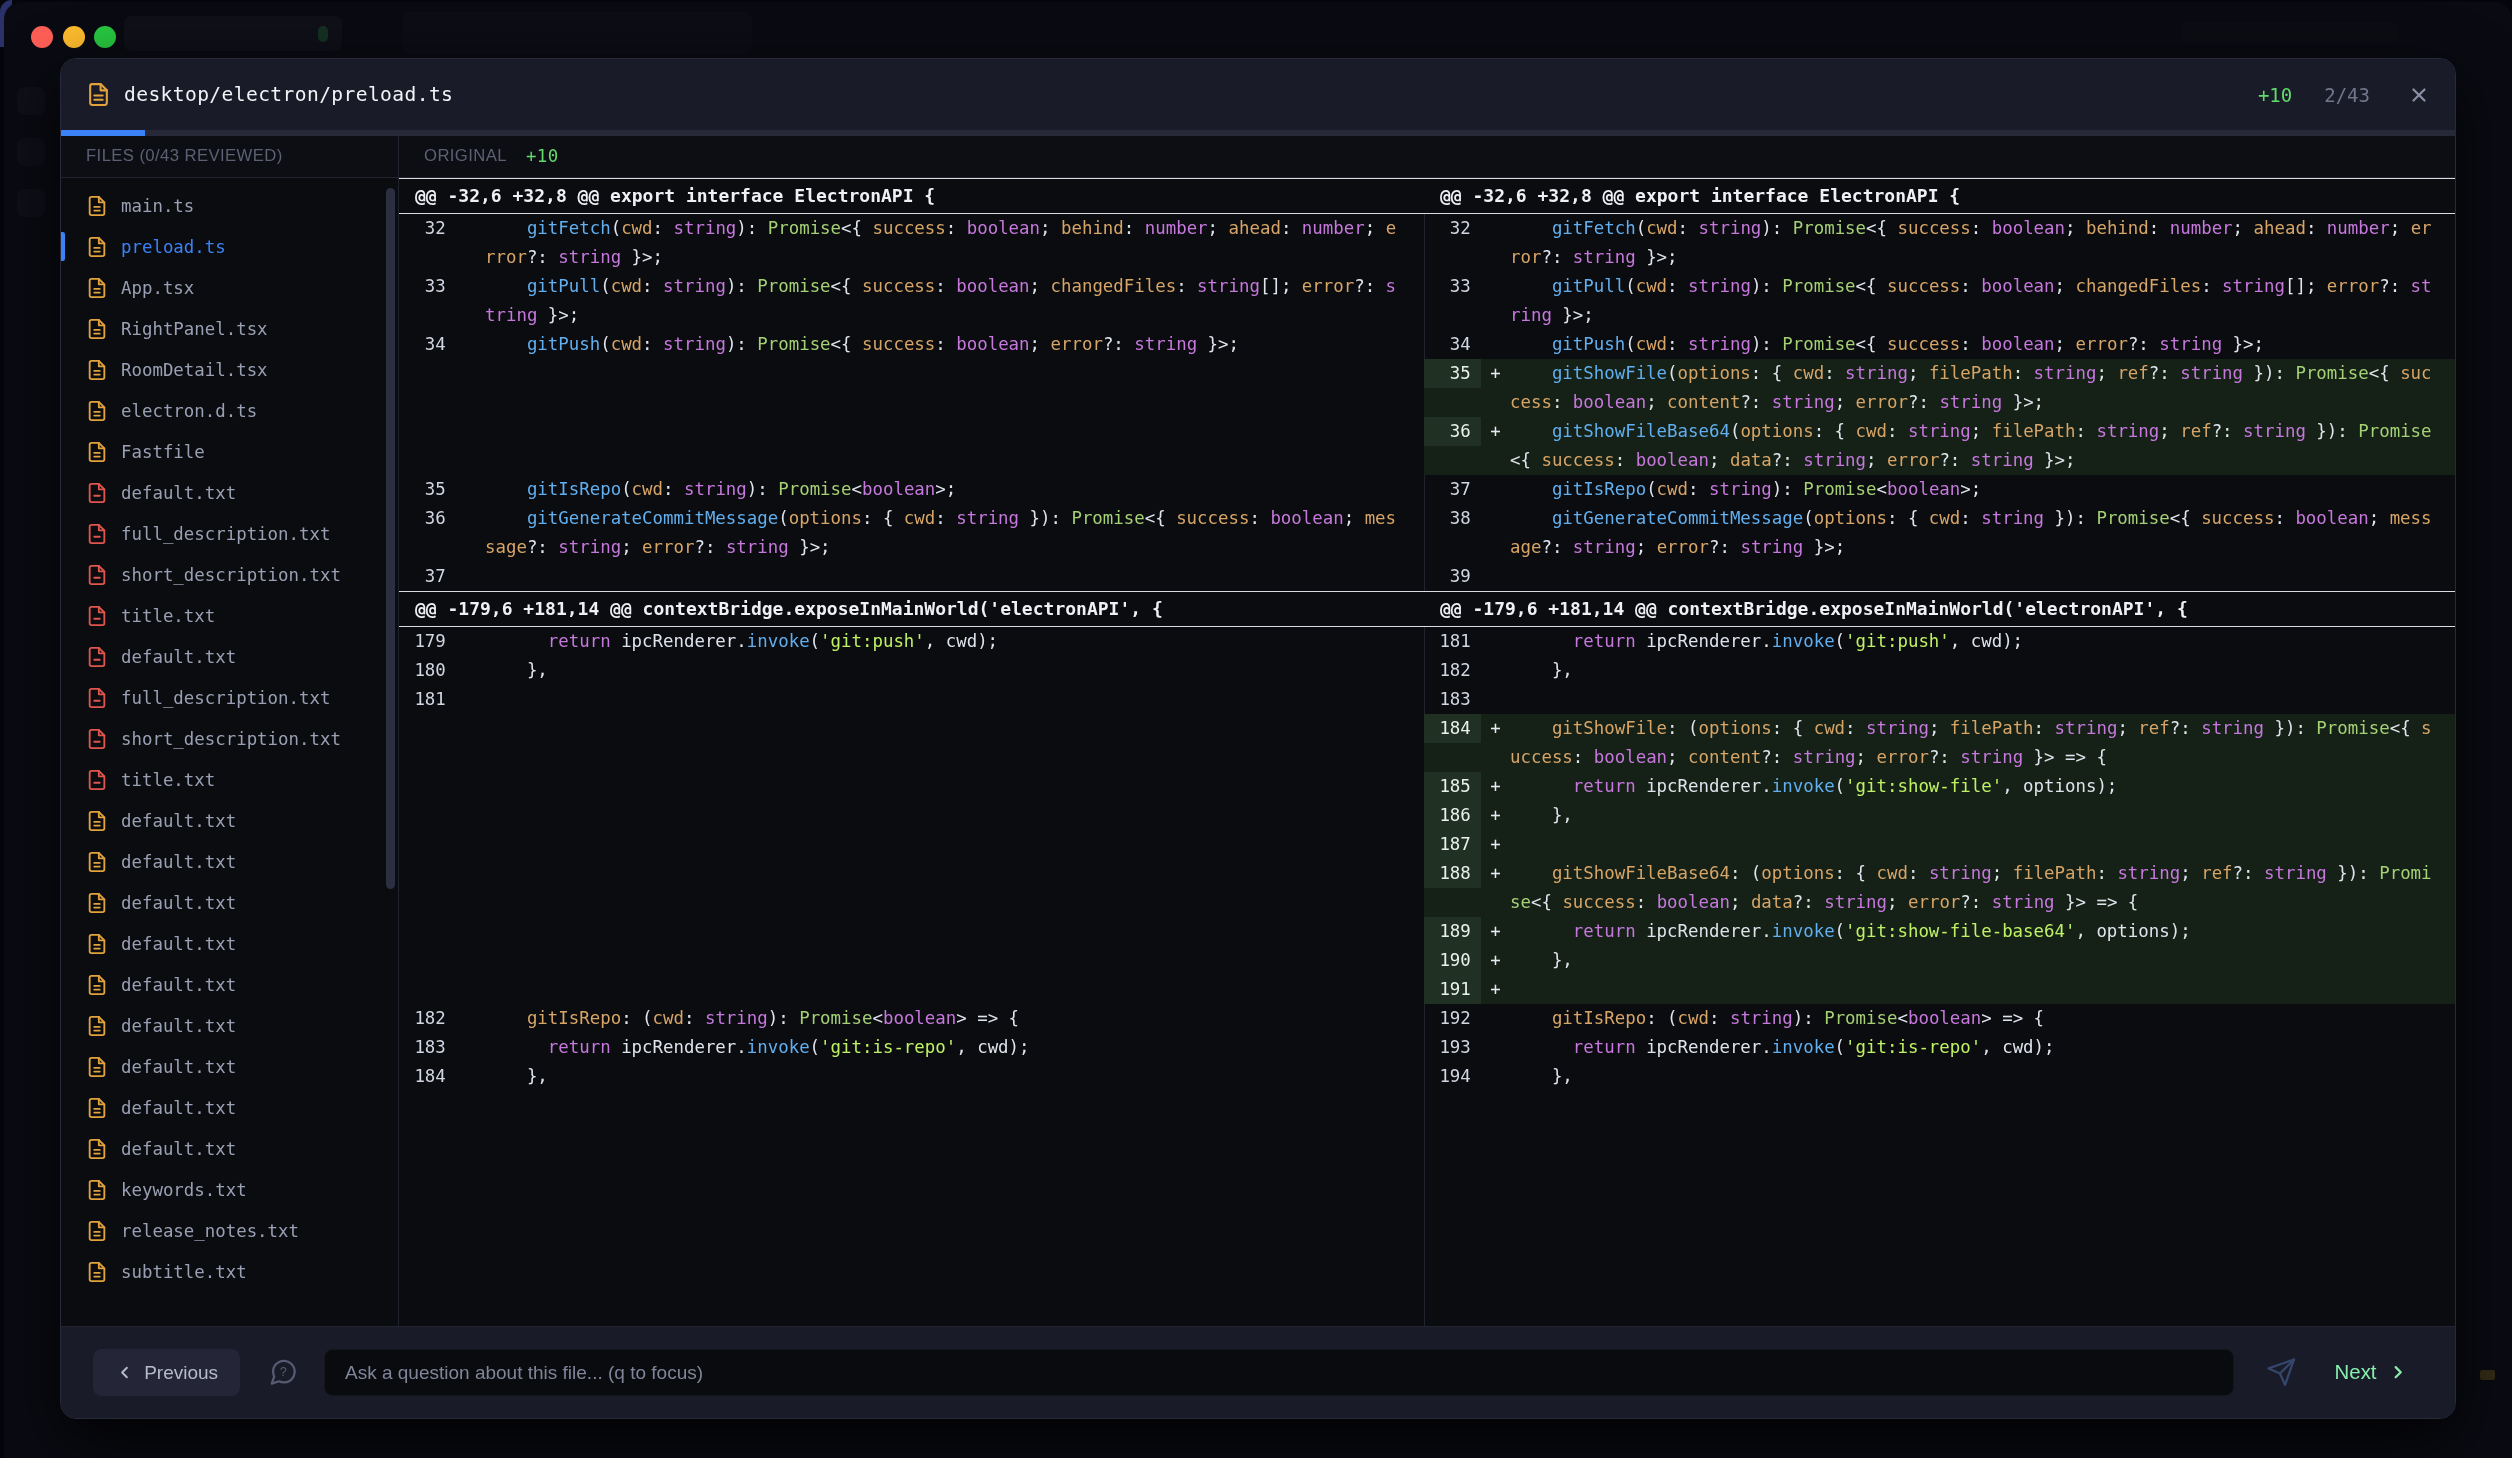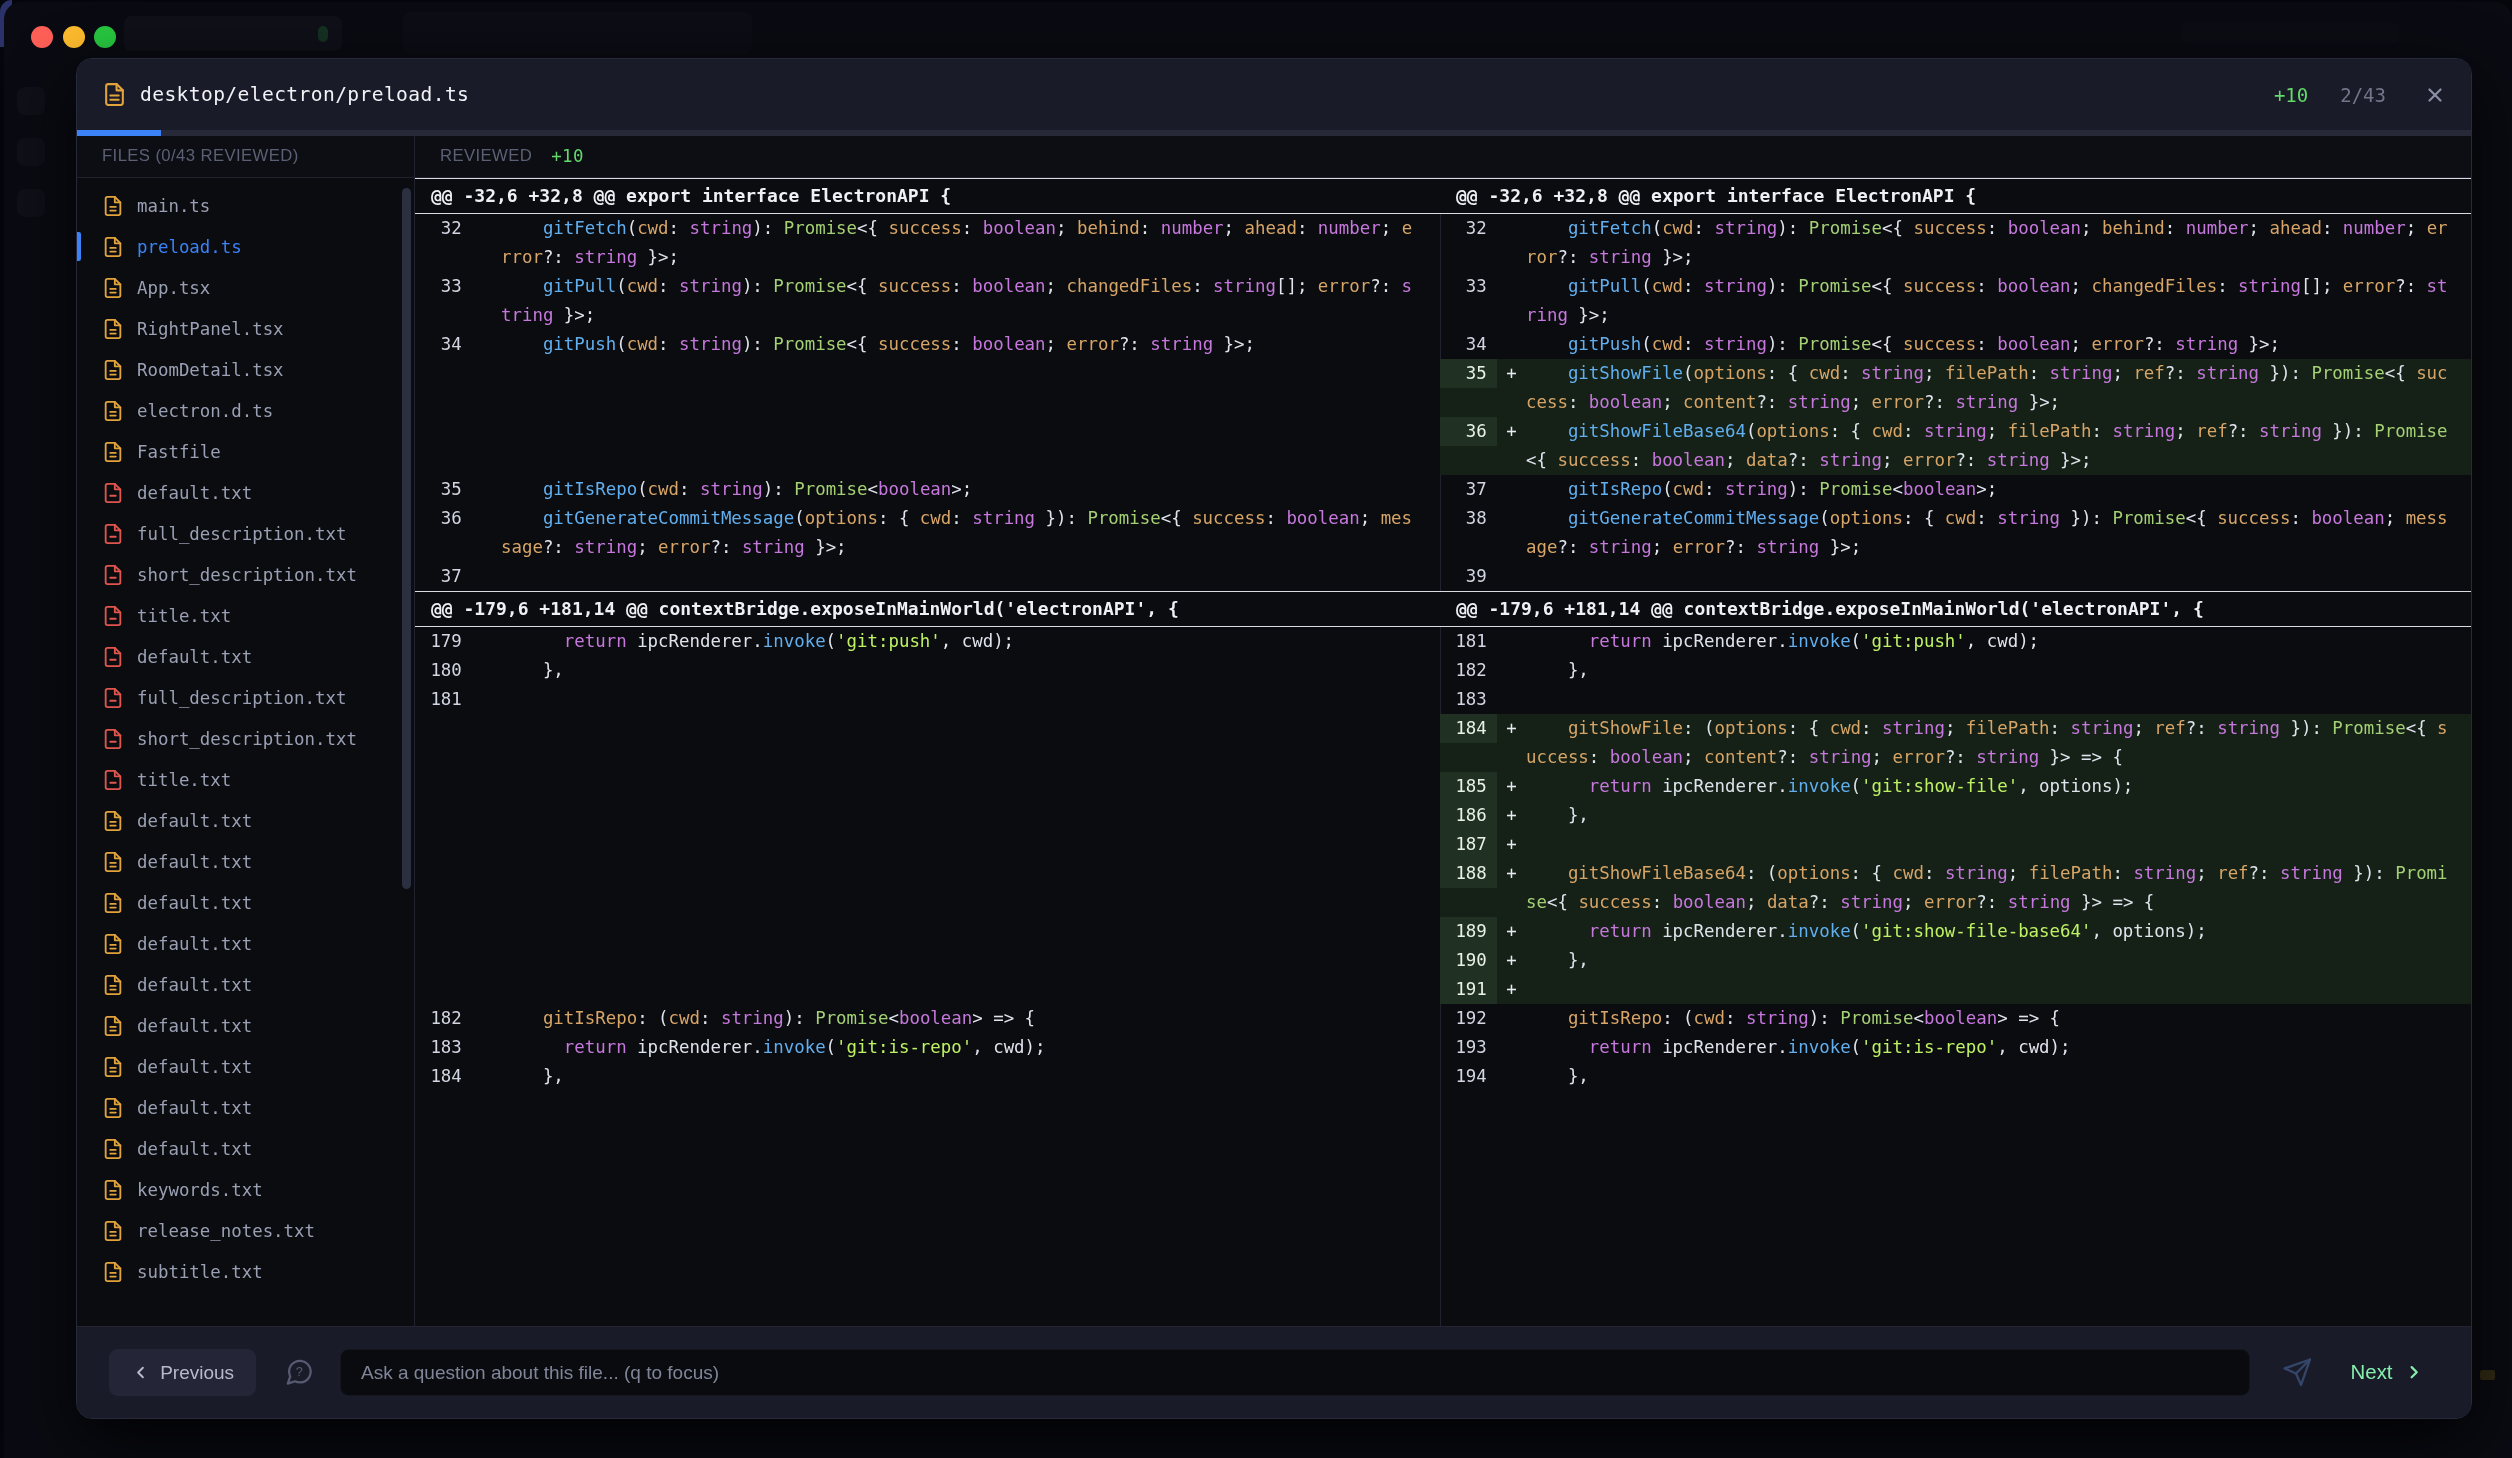--- a/index.html
+++ b/index.html
@@ -20,21 +20,21 @@
   .bg .ghost.tab    { left:124px; top:16px; width:218px; height:35px; }
   .bg .ghost.gdot   { left:318px; top:26px; width:10.2px; height:16px; background:#1c4d2b; }
   .bg .ghost.search { left:403px; top:11.6px; width:349px; height:42px; background:#0f1017; }
   .bg .ghost.rtext  { left:2181px; top:22px; width:218px; height:22px; background:#0e0f15; }
   .bg .ghost.sq1 { left:17.4px; top:87px; width:28px; height:28px; }
   .bg .ghost.sq2 { left:17.4px; top:138px; width:28px; height:28px; }
   .bg .ghost.sq3 { left:17.4px; top:189px; width:28px; height:28px; }
   .bg .speck1 { position:absolute; left:2480px; top:1370px; width:14.5px; height:10.2px; background:#5b4d17; opacity:.5; border-radius:2.2px;}
 
   
-  .modal { position:absolute; left:76px; top:58px; width:2396px; height:1361px;
+  .modal { position:absolute; left:60px; top:58px; width:2396px; height:1361px;
     background:#0b0c10; border:0.7px solid #272a3a; border-radius:16px;
     box-shadow:0 22px 65px rgba(0,0,0,.8); display:flex; flex-direction:column; overflow:hidden; }
 
   .modal-header { height:71px; background:#1a1b28; display:flex; align-items:center;
     padding:0 25px; flex:none; }
   .modal-header .ficon { color:#e2a33c; width:25px; height:25px; margin-right:13px; flex:none; }
   .modal-header .title { font-family:"DejaVu Sans Mono", monospace; font-size:19.6px;
     color:#f2f3f7; letter-spacing:0.4px; }
   .modal-header .spacer { flex:1; }
   .modal-header .added { font-family:"DejaVu Sans Mono", monospace; font-size:19px; color:#62d96b; margin-right:32px; }
@@ -150,21 +150,21 @@
     </svg>
   </div>
 
   <div class="progress">
     <div class="fill" id="progress-fill" style="width: 3.5%;"></div>
   </div>
 
   <div class="band">
     <div class="b-files">FILES (0/43 REVIEWED)</div>
     <div class="b-mod">
-      <span>REVIEWED</span>
+      <span>ORIGINAL</span>
       <span class="plus">+10</span>
     </div>
   </div>
 
   <div class="mbody">
     <div class="sidebar">
       <div id="file-list">
           <div class="file-item">
             <svg class="fi m" viewBox="0 0 24 24" fill="none" stroke="currentColor" stroke-width="2" stroke-linecap="round" stroke-linejoin="round">
               <path d="M14 2H6a2 2 0 0 0-2 2v16a2 2 0 0 0 2 2h12a2 2 0 0 0 2-2V8z"></path>

